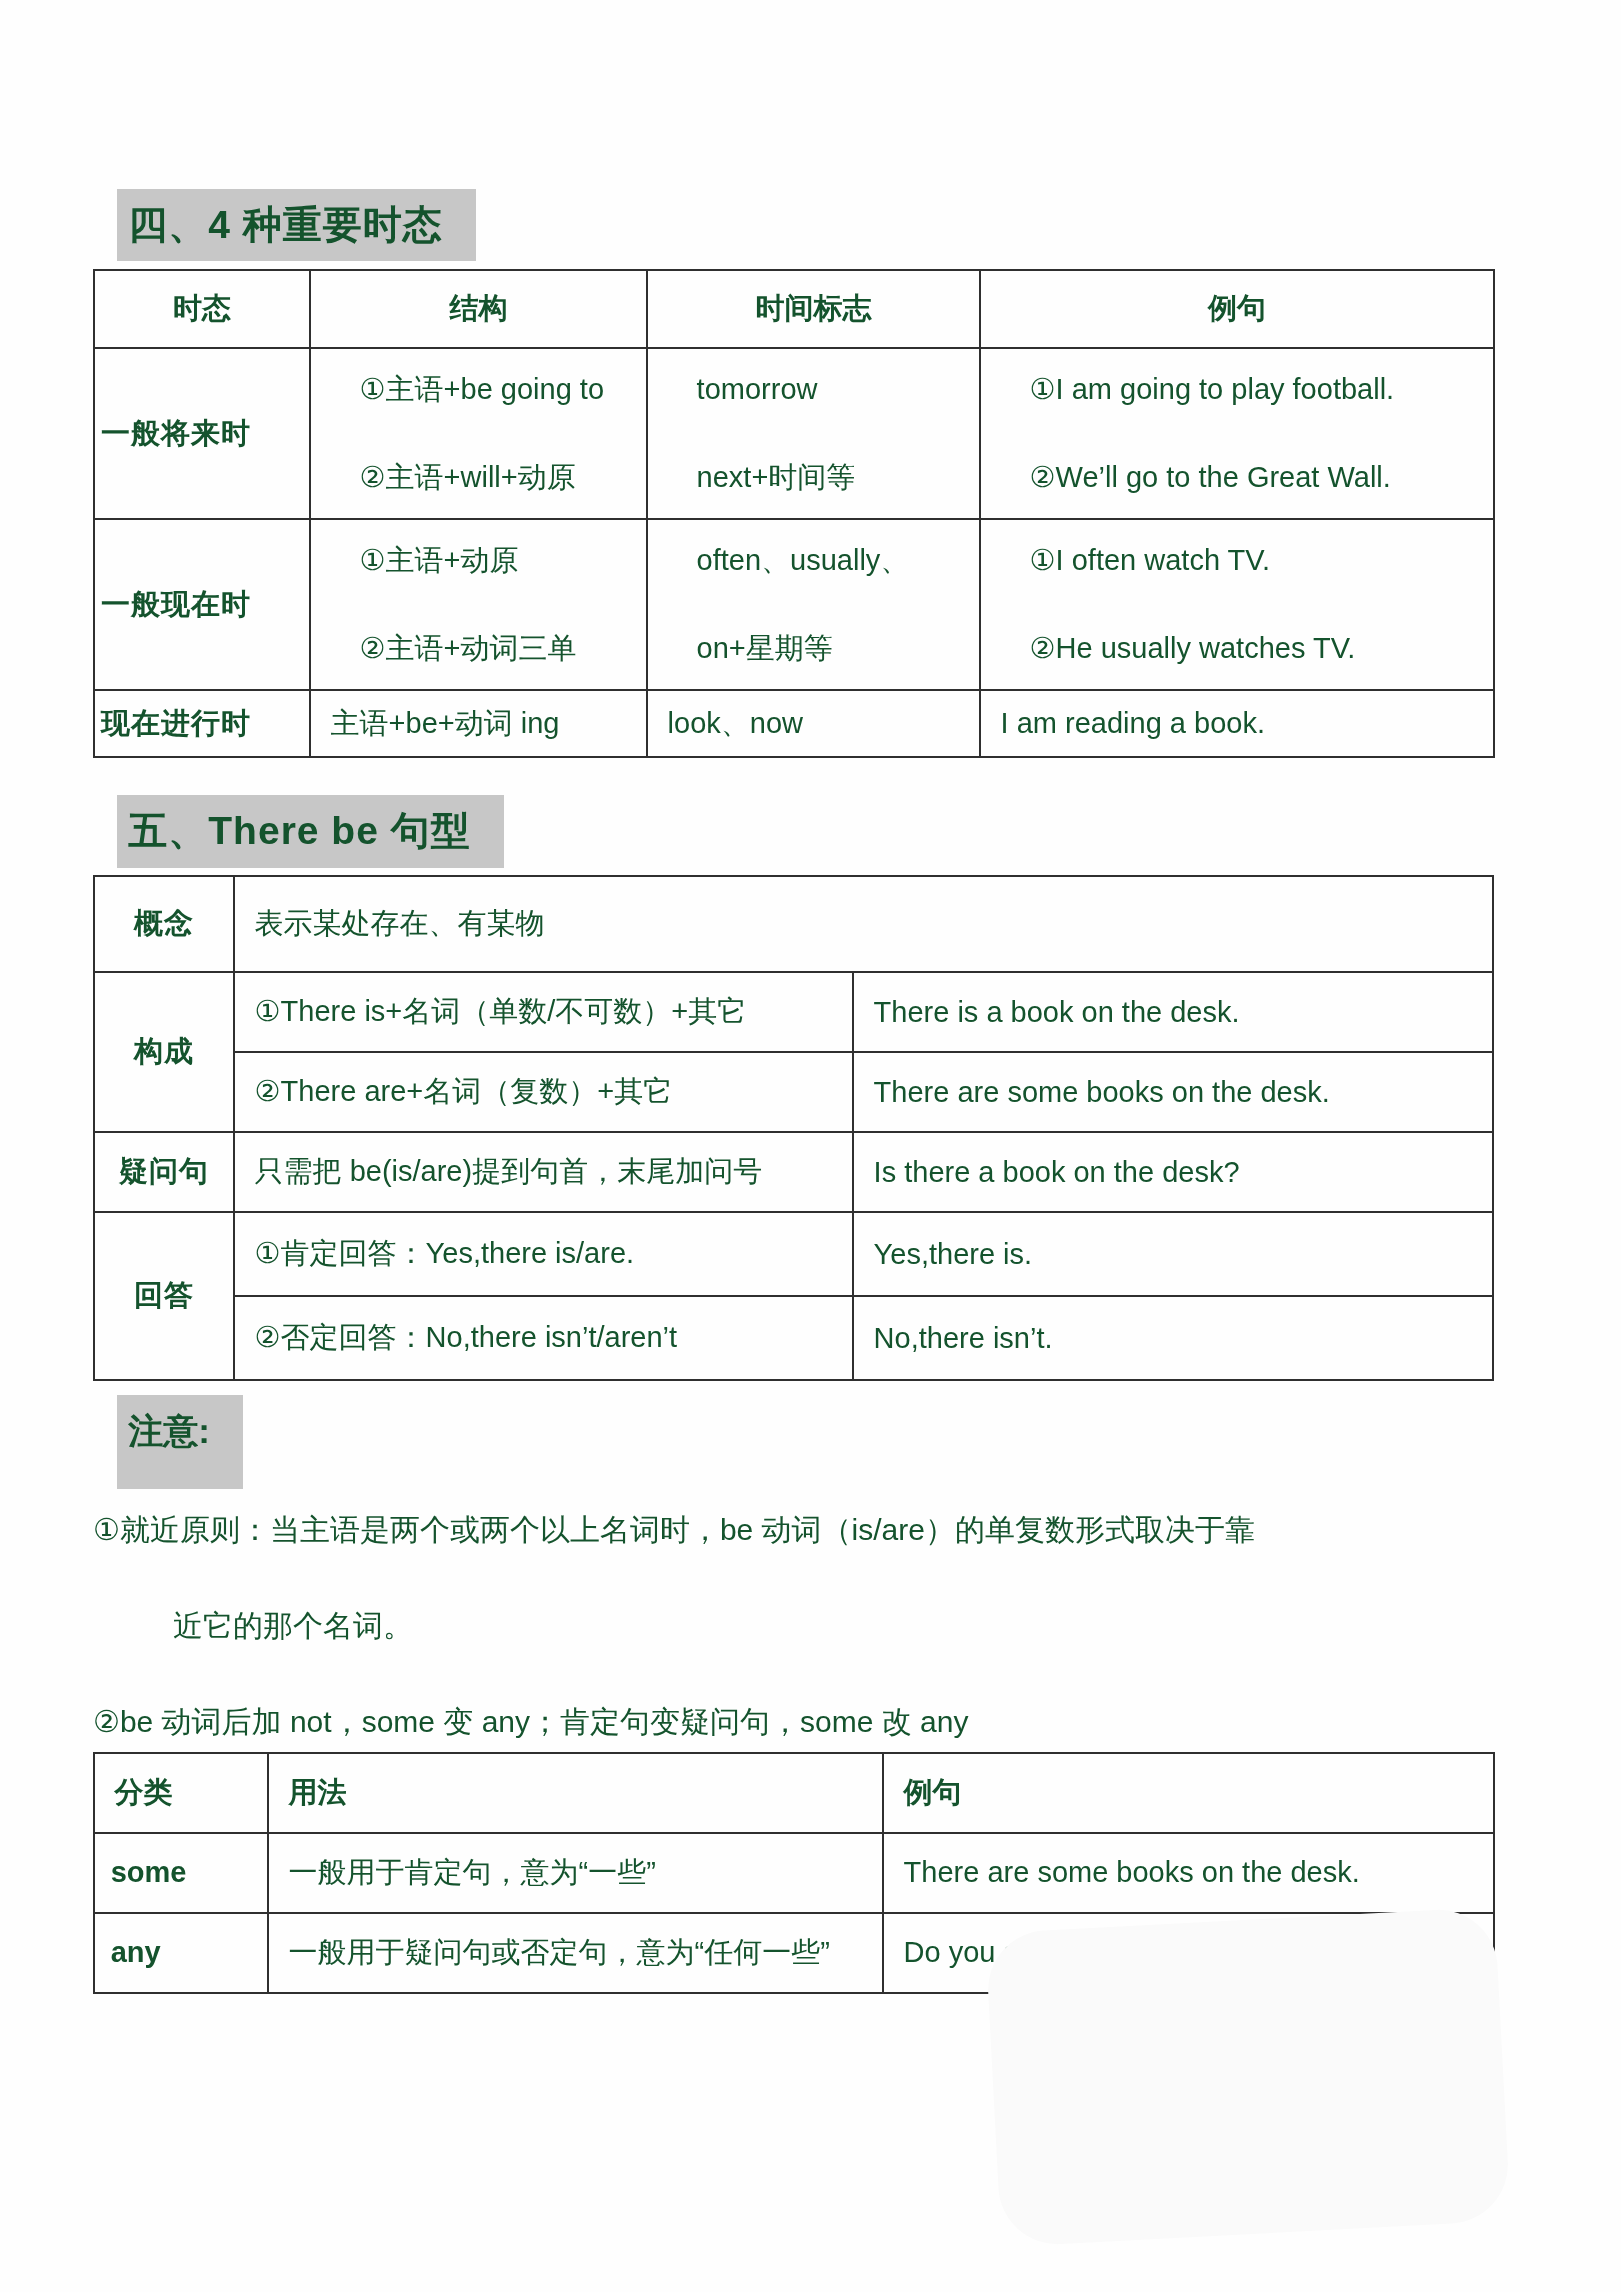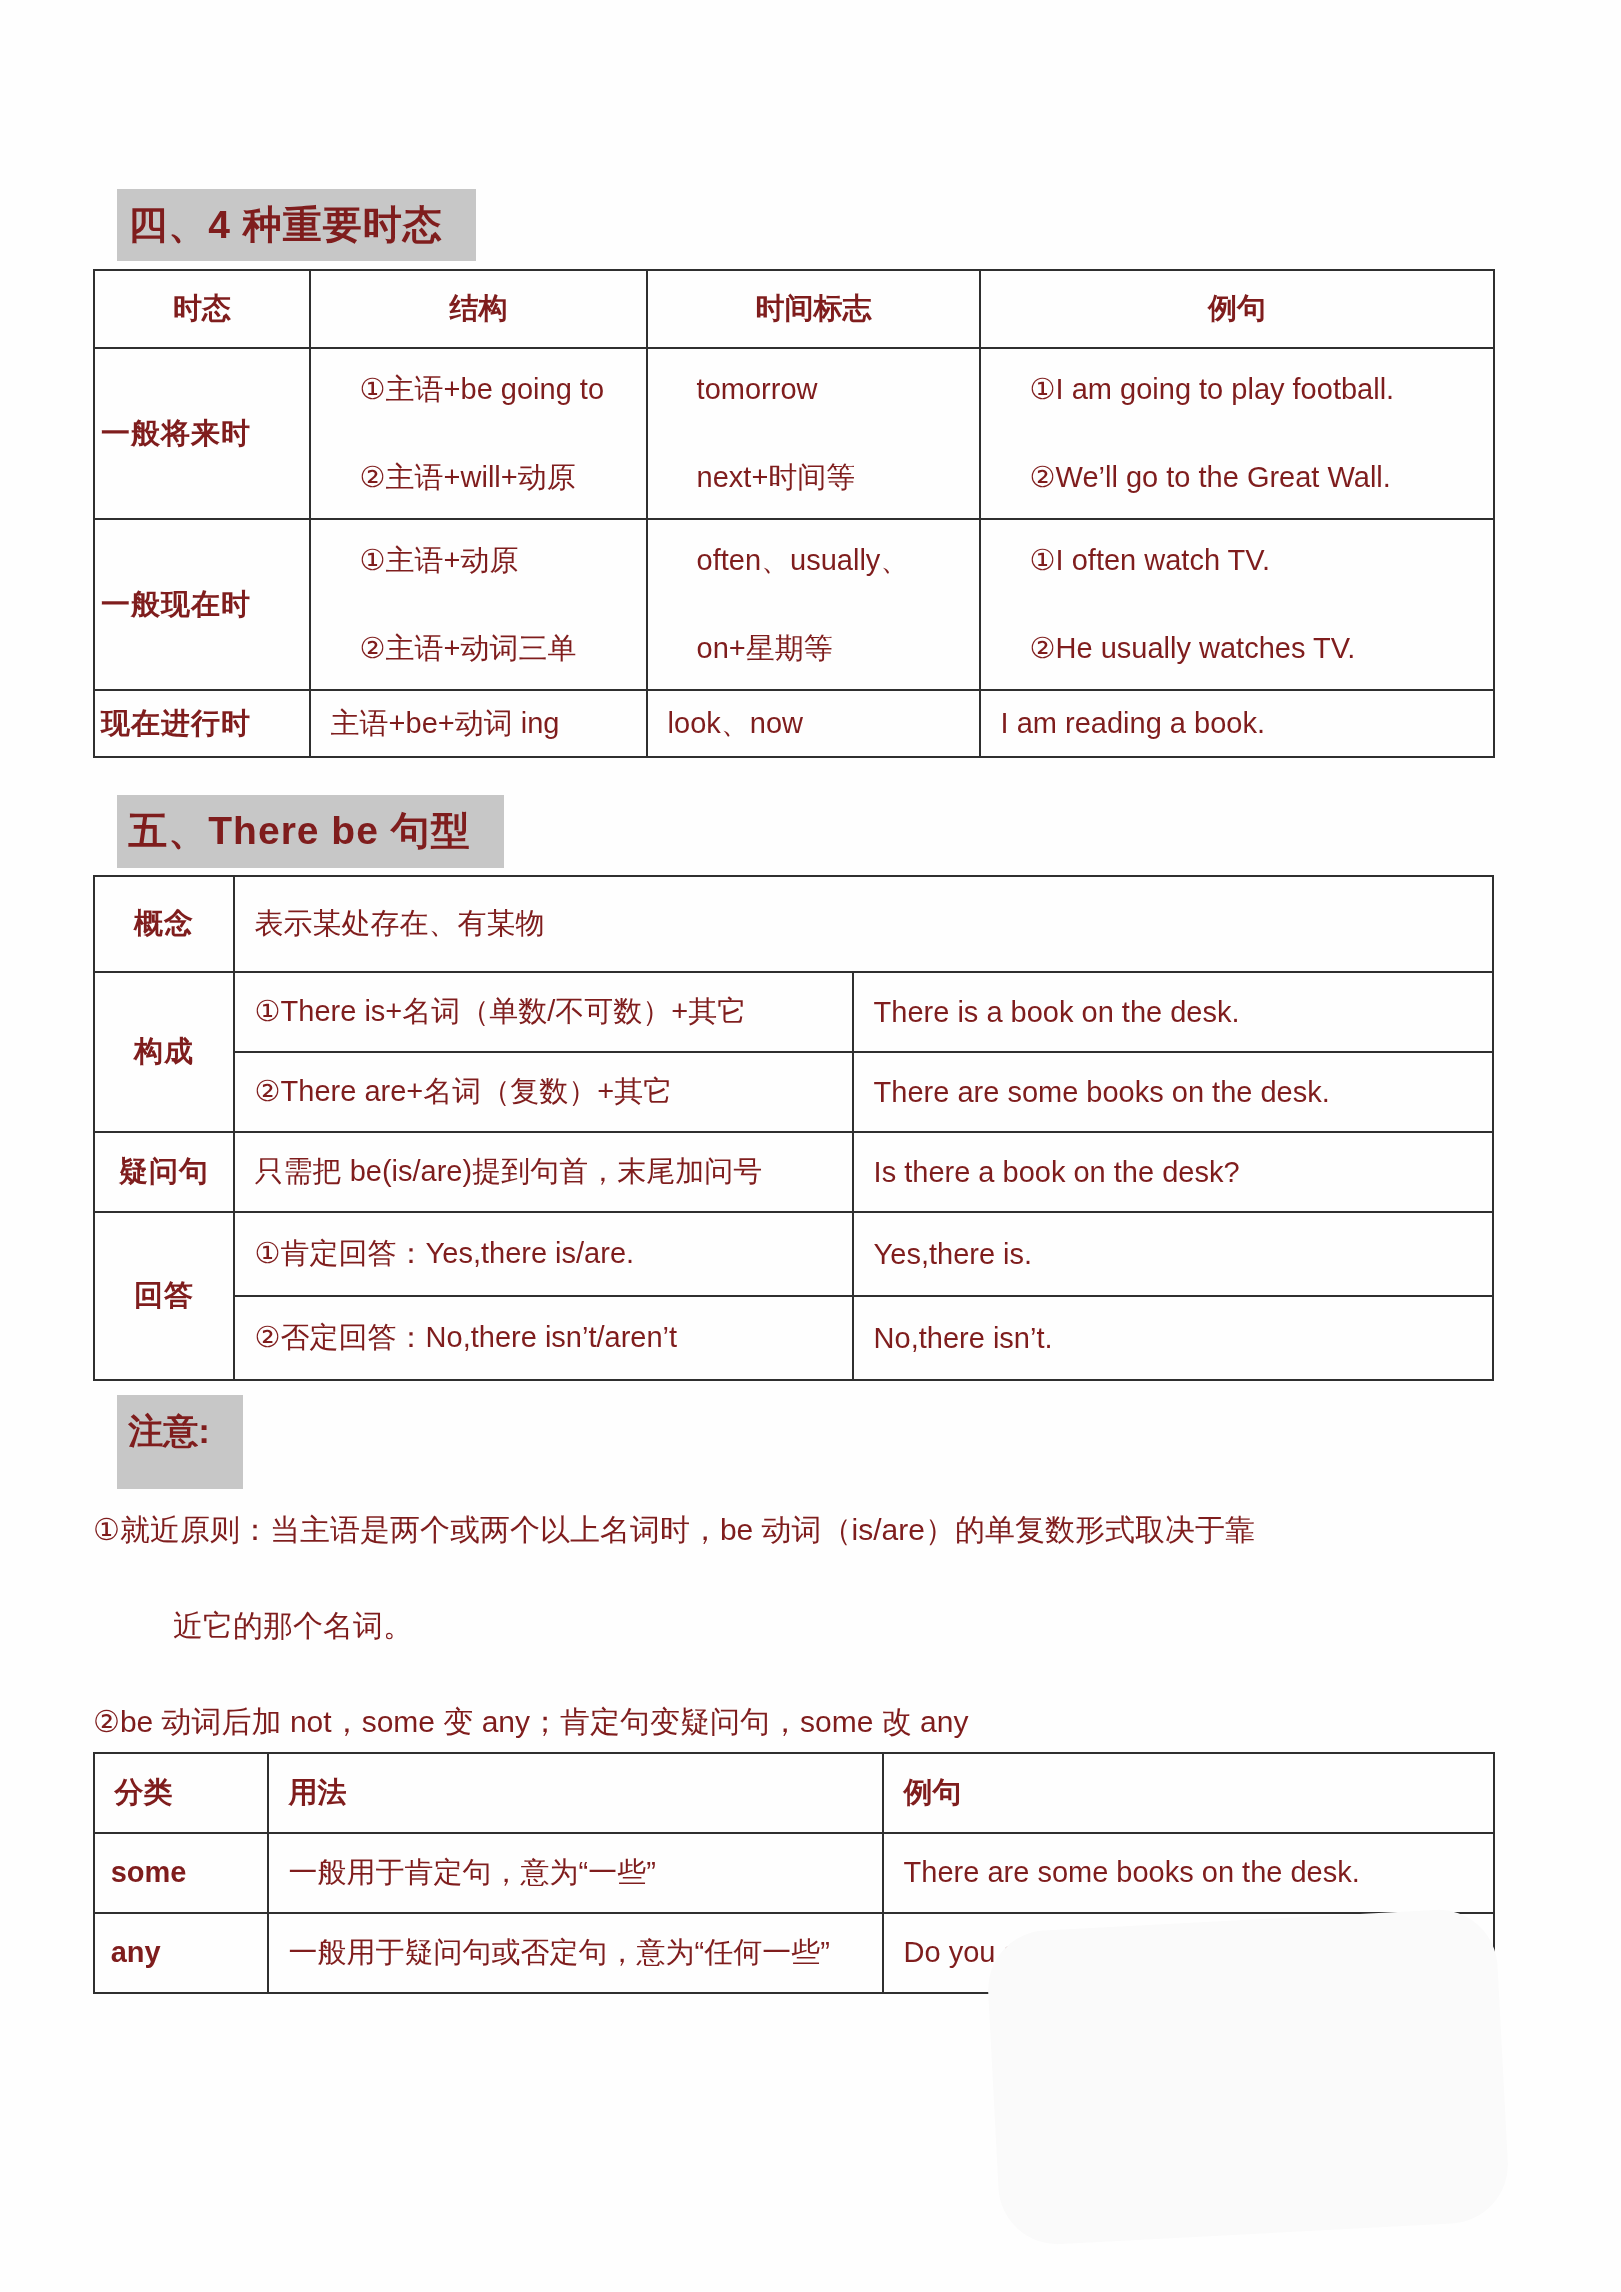--- a/index.html
+++ b/index.html
@@ -1,21 +1,21 @@
 <!DOCTYPE html>
 <html><head>
 <meta charset="utf-8">
 <style>
   html,body{margin:0;padding:0;background:#e9e9e9;}
   .page{
     position:relative;
     width:1621px;height:2293px;
     background:#fefefe;
     font-family:"Liberation Sans","DejaVu Sans",sans-serif;
-    color:#7f1d1d;
+    color:#14532d;
     overflow:hidden;
     margin:0 auto;
   }
   .content{padding:189px 128px 0 93px;width:1400px;box-sizing:content-box;}
 
   .sec-title{line-height:0;}
   .hl{
     display:inline-block;
     background:#c7c7c7;
     font-size:39px;font-weight:bold;line-height:43px;

